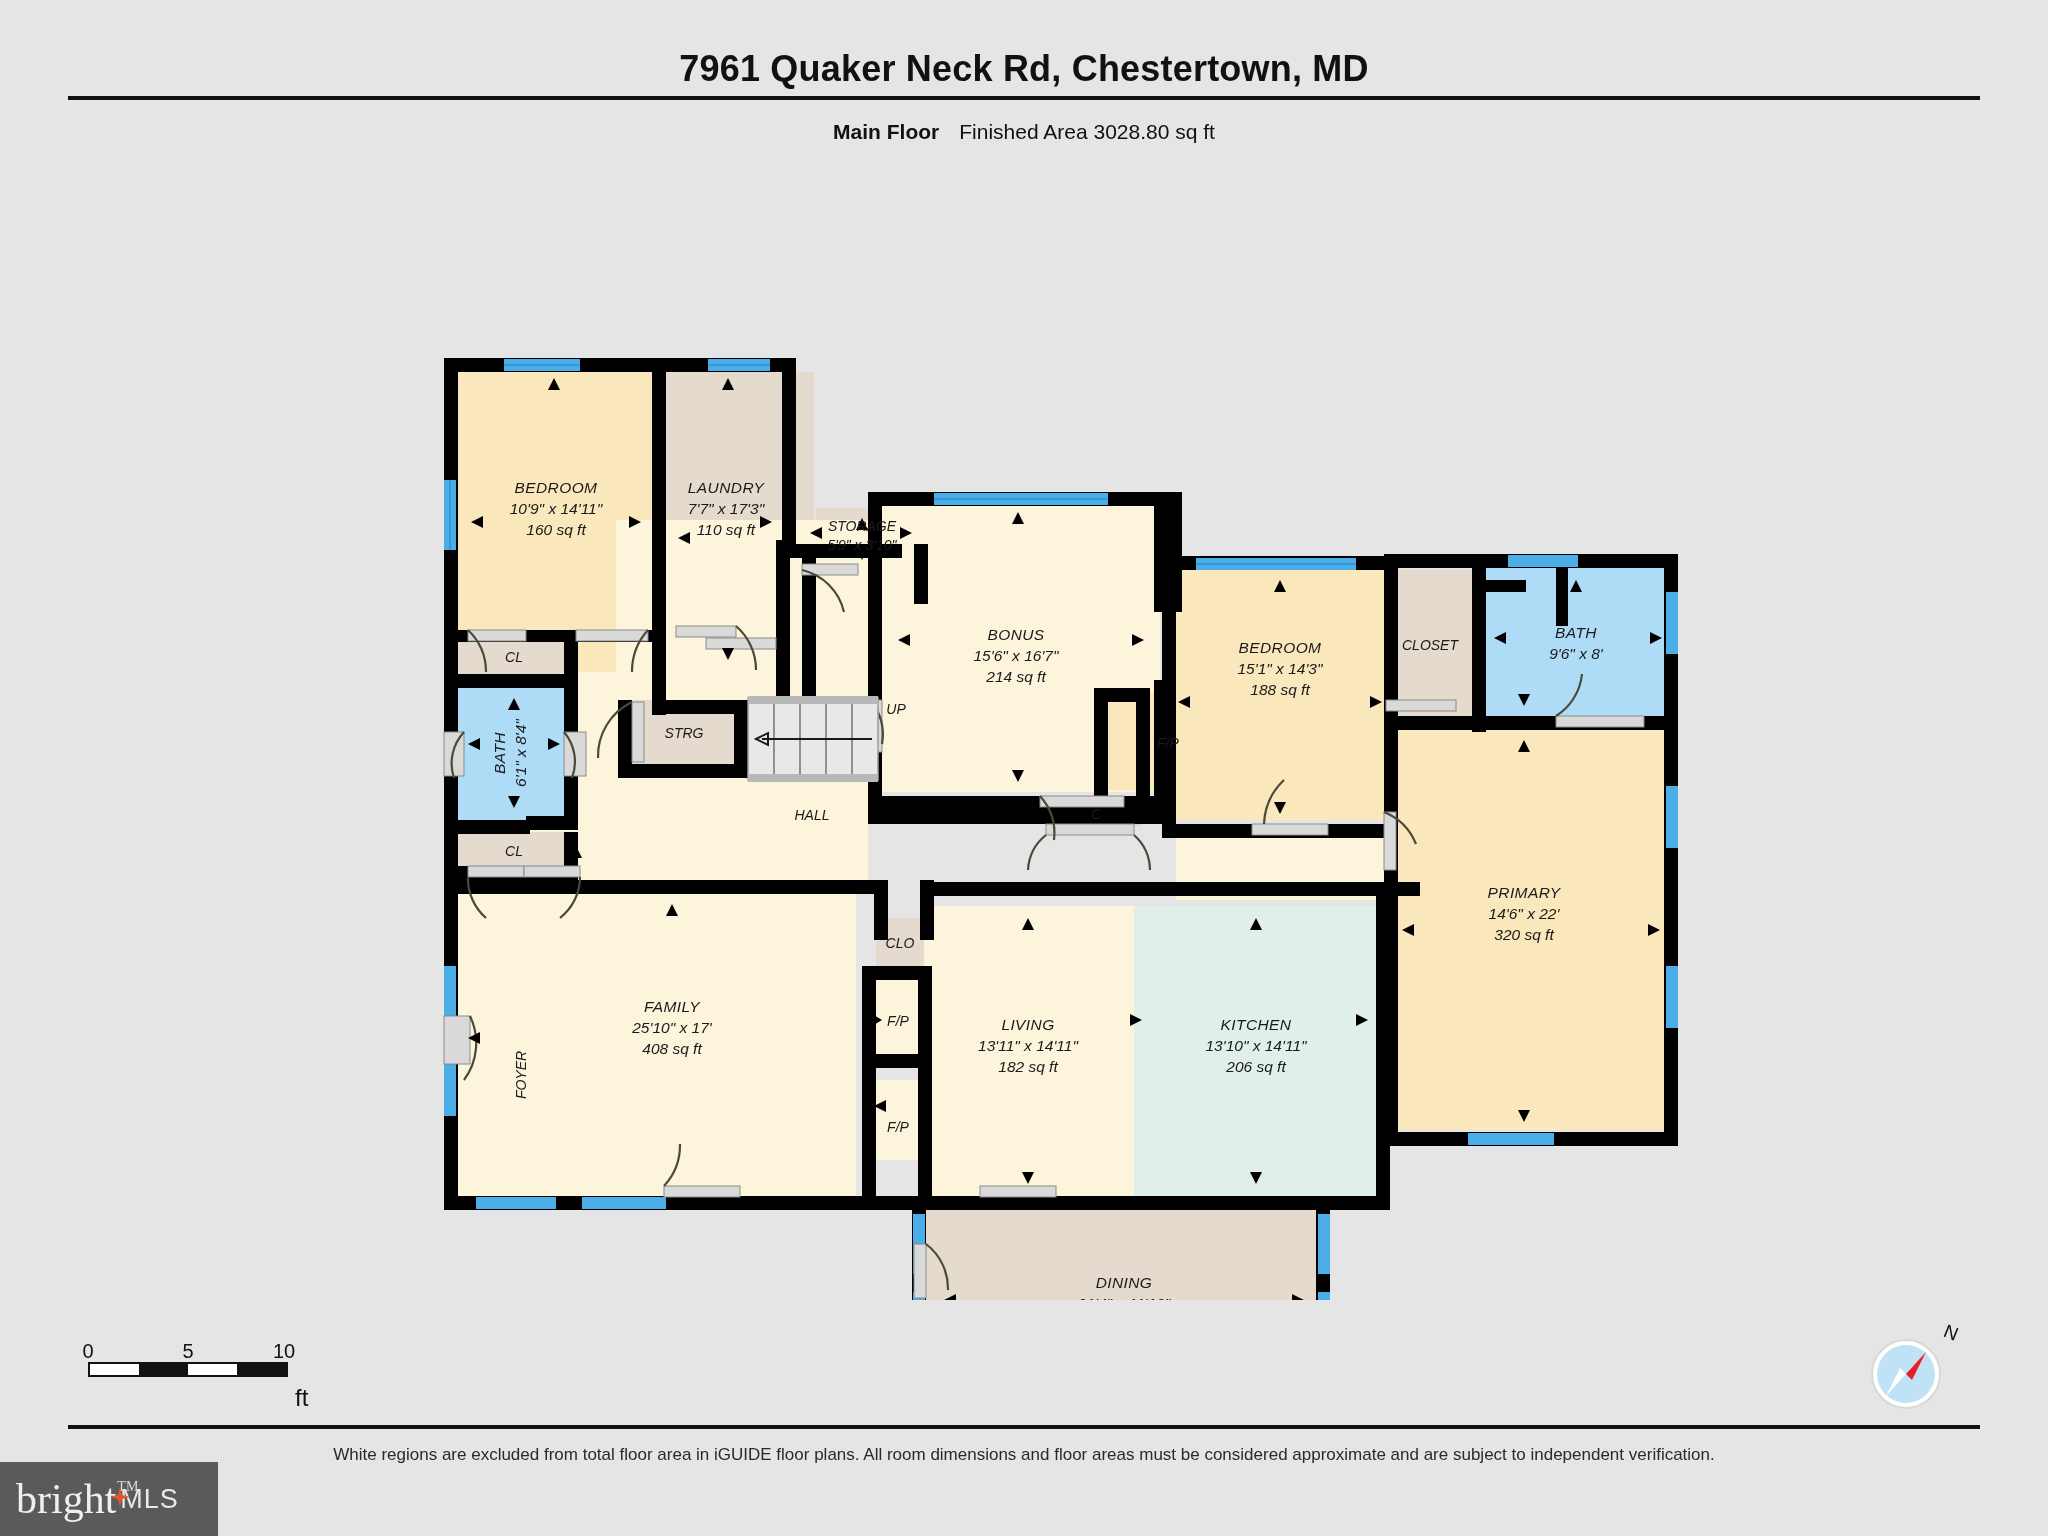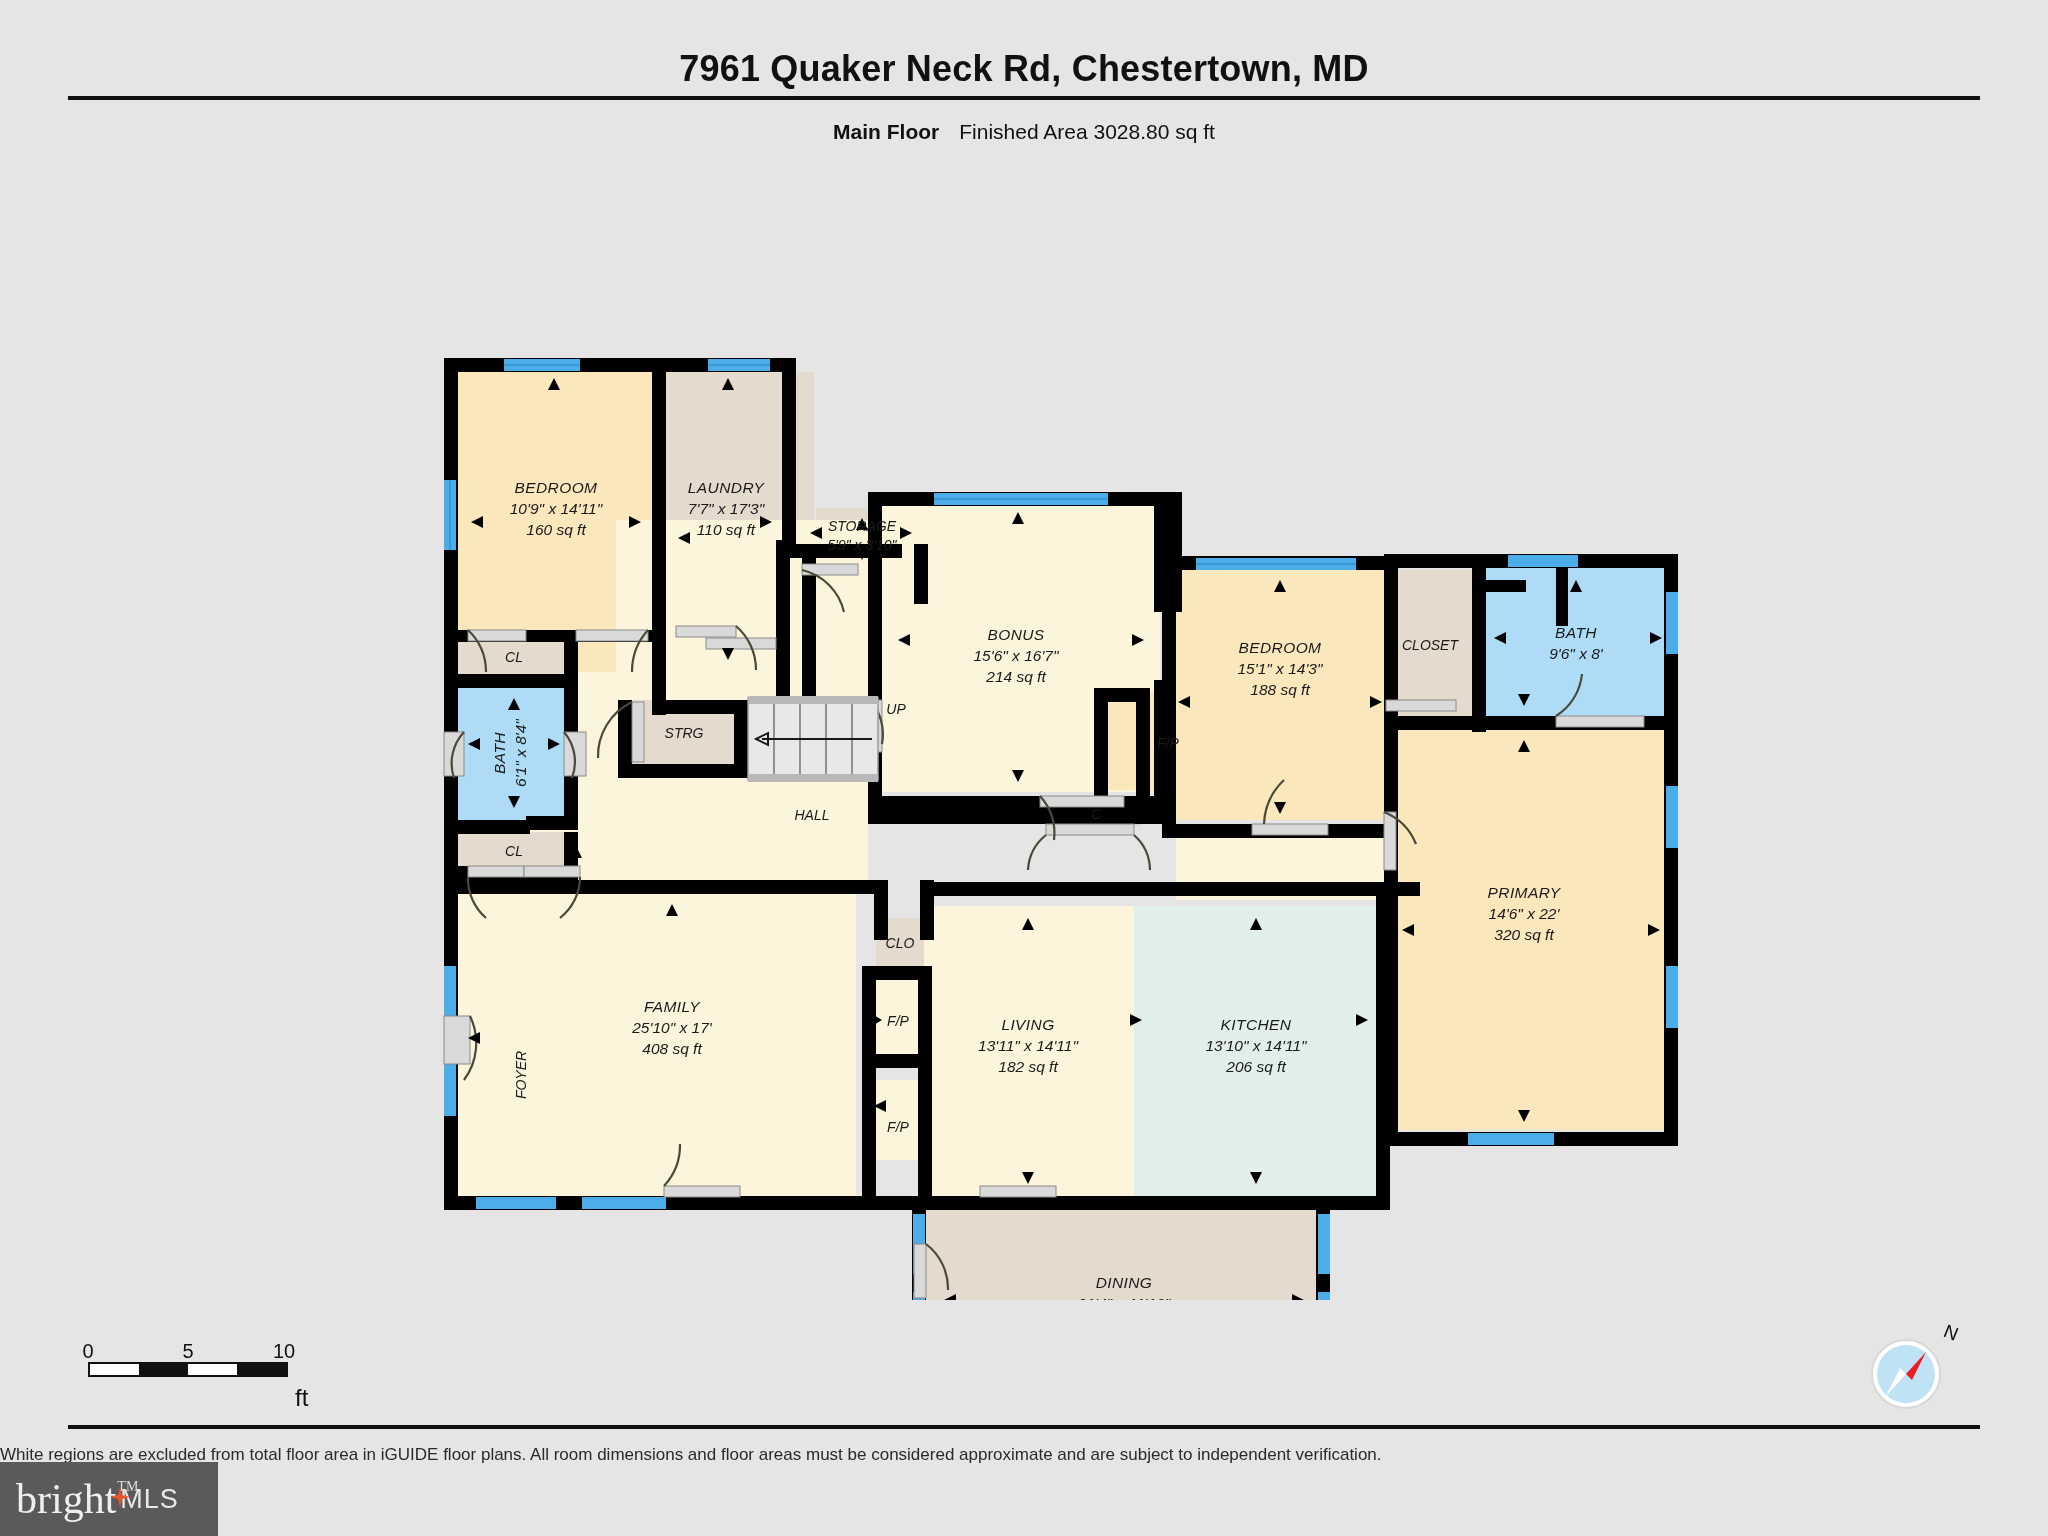--- a/index.html
+++ b/index.html
@@ -85,20 +85,21 @@
     width: 2048px;
     text-align: center;
     font-size: 19px;
     color: #111111;
   }
   .disclaimer {
     position: absolute;
     top: 1445px;
     left: 0;
     width: 2048px;
+    text-align: center;
     font-size: 17px;
     color: #2a2a2a;
   }
   .scalebar {
     position: absolute;
     top: 1340px;
     left: 88px;
     width: 230px;
   }
   .sb-ticks {

